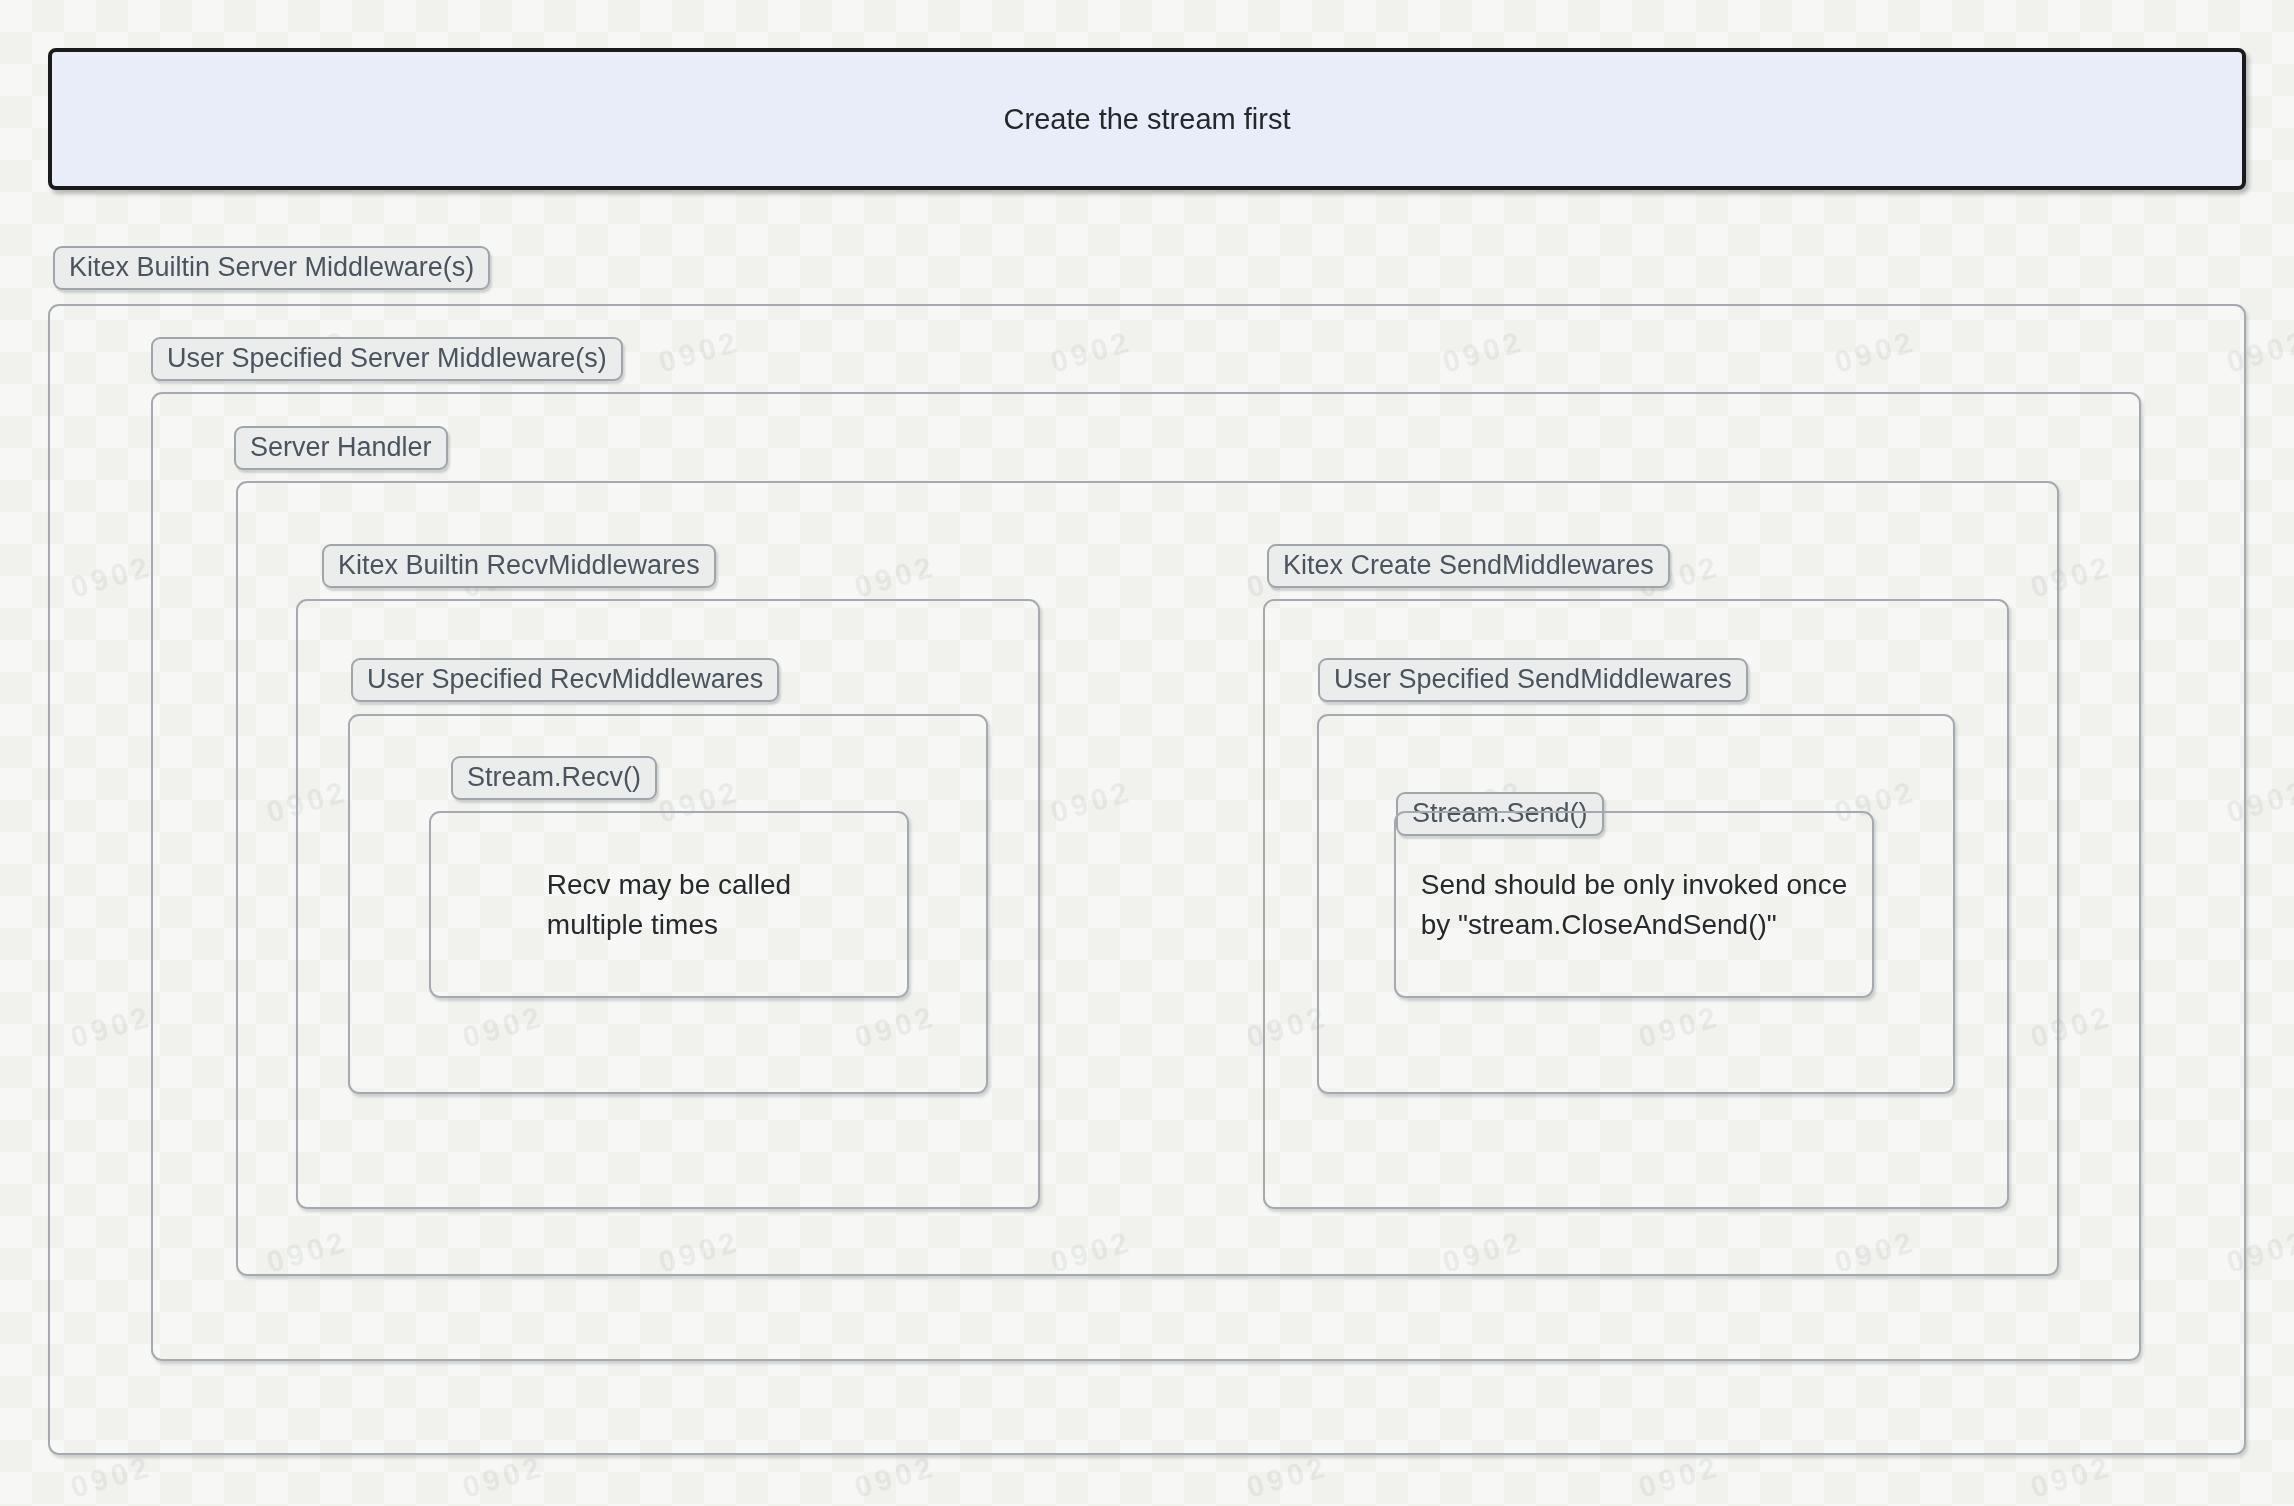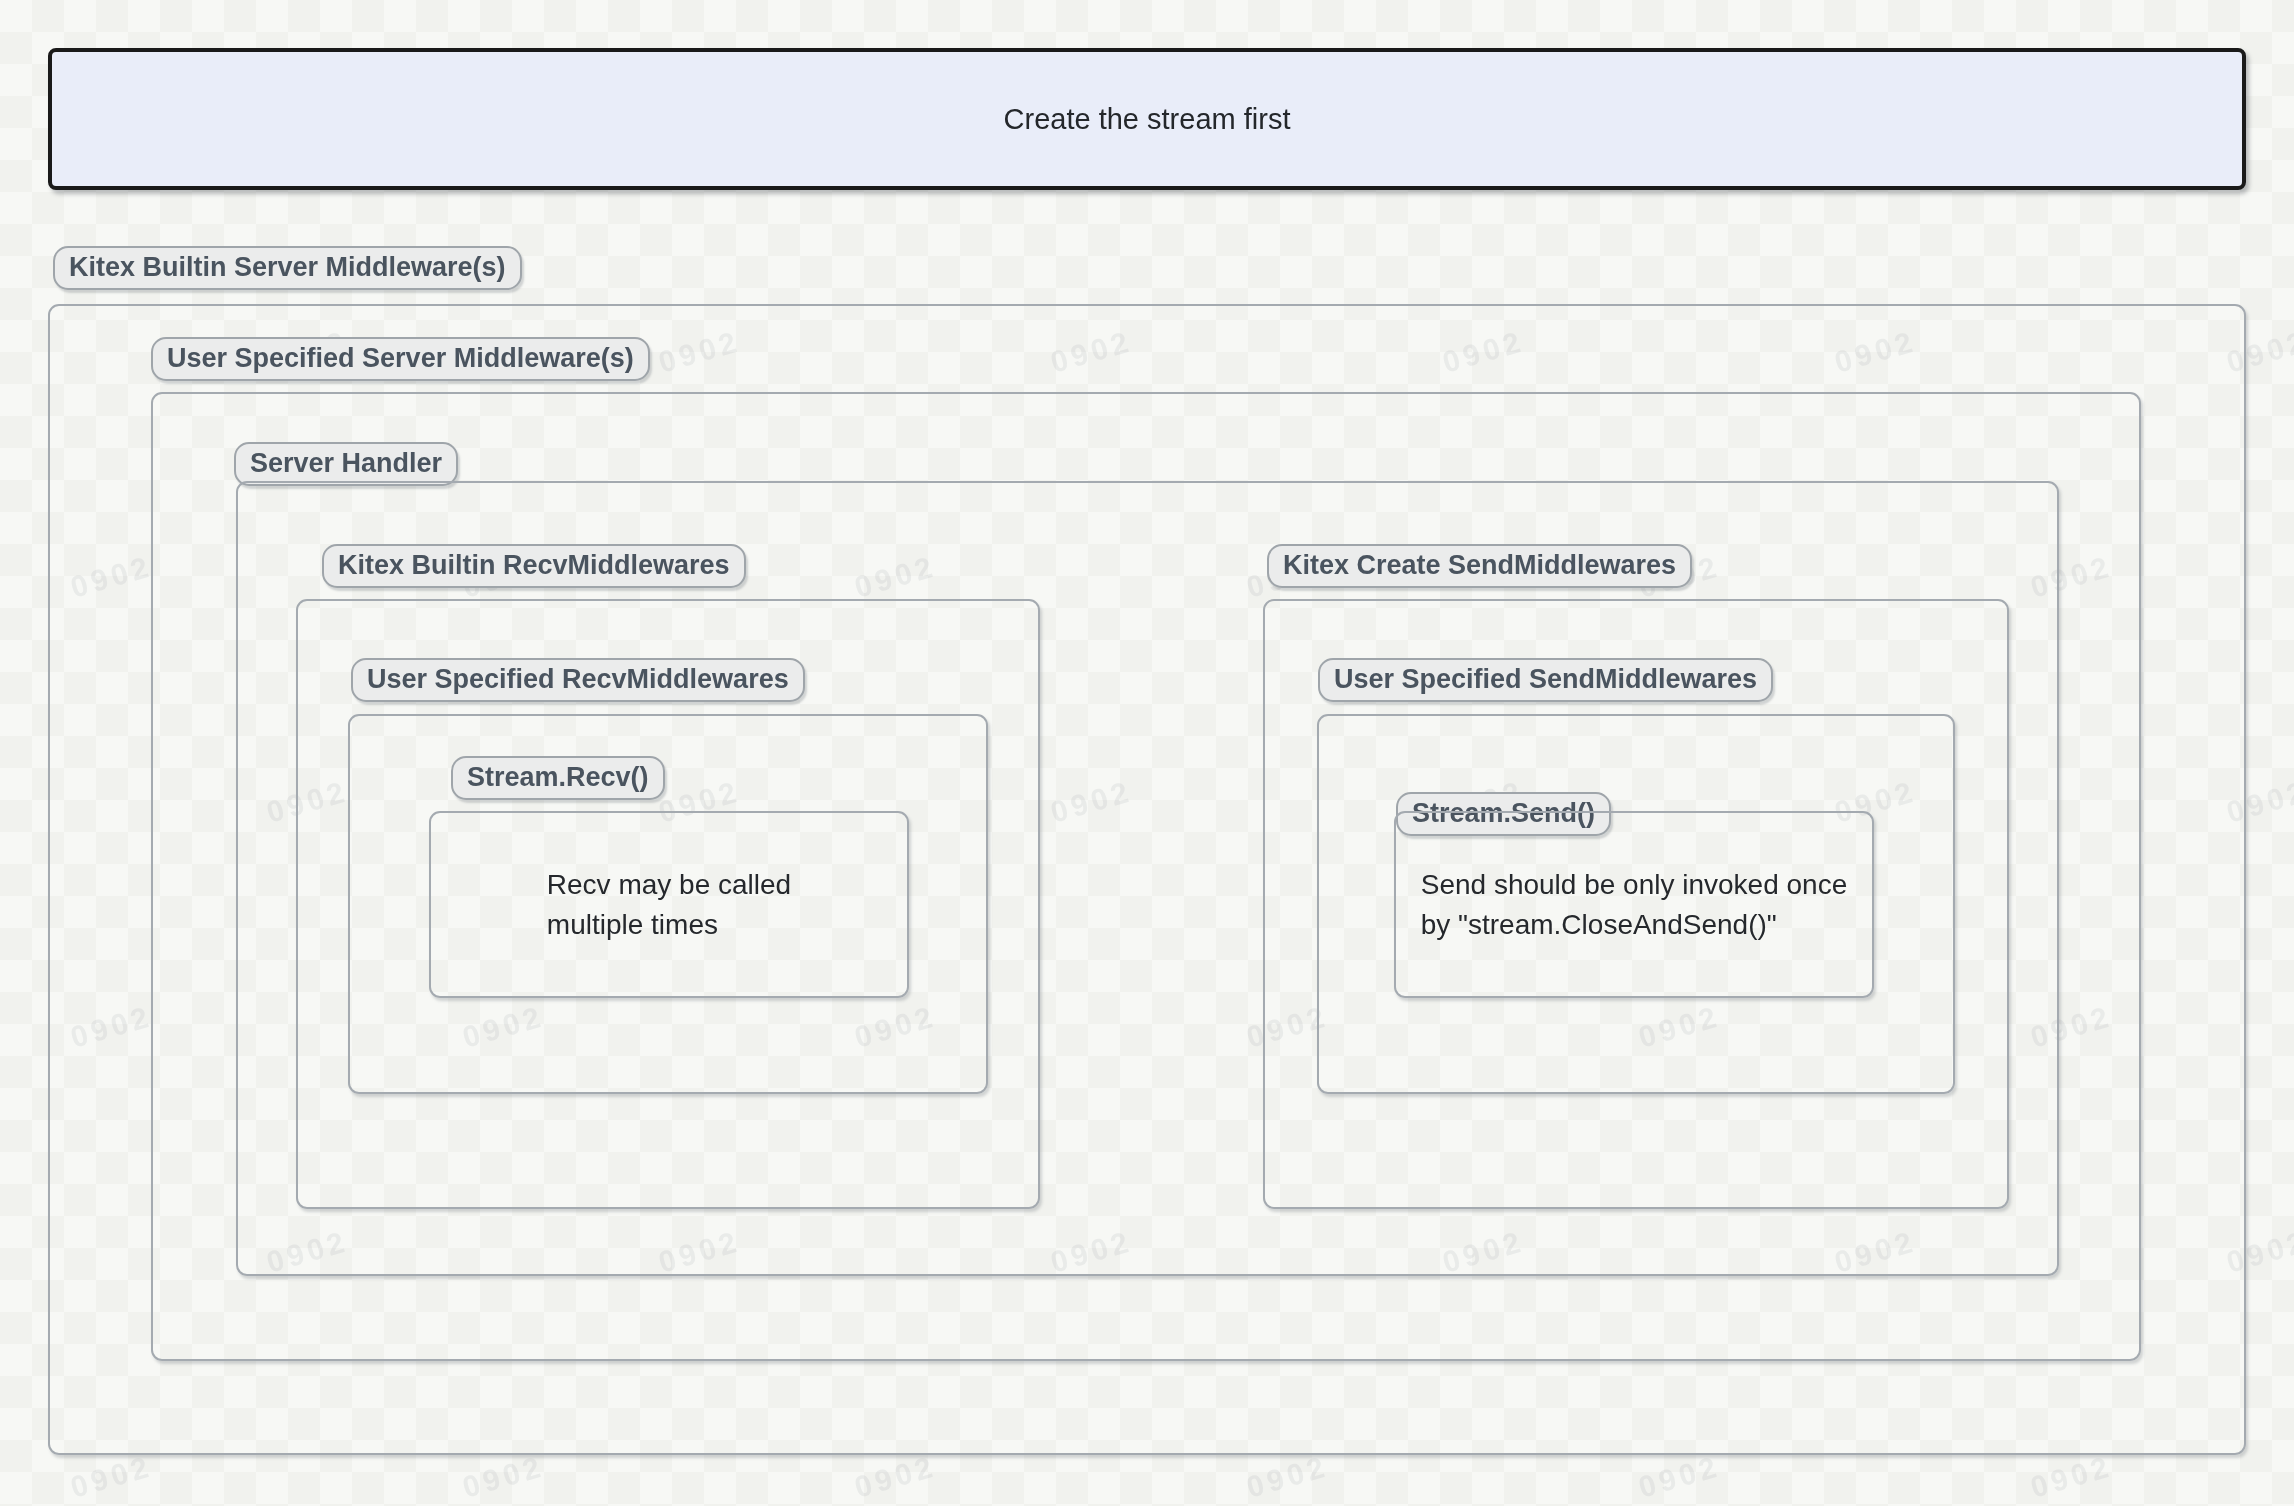--- a/index.html
+++ b/index.html
@@ -53,41 +53,41 @@
   }
   .box{
     border:2px solid var(--box-border);
     border-radius:11px;
     box-shadow:2px 3px 3px rgba(120,126,132,0.30);
   }
   .badge{
     padding:3px 14px 5px 14px;
     background:var(--badge-bg);
     border:2px solid var(--badge-border);
-    border-radius:15px;
+    border-radius:9px;
     box-shadow:2px 3px 2px rgba(120,126,132,0.30);
-    font-size:27px;font-weight:bold;color:var(--badge-text);
+    font-size:27px;font-weight:normal;color:var(--badge-text);
     white-space:nowrap;line-height:1.2;
   }
   .note{
     border:2px solid var(--box-border);
     border-radius:11px;
     box-shadow:2px 3px 3px rgba(120,126,132,0.30);
     display:flex;align-items:center;justify-content:center;
     font-size:28px;color:var(--note-text);
   }
   .note-inner{white-space:pre-line;text-align:left;line-height:1.42;}
 
   
   .box-builtin-server{left:48px;top:304px;width:2198px;height:1151px;}
   .badge-builtin-server{left:53px;top:246px;}
   .box-user-server{left:151px;top:392px;width:1990px;height:969px;}
   .badge-user-server{left:151px;top:337px;}
   .box-server-handler{left:236px;top:481px;width:1823px;height:795px;}
-  .badge-server-handler{left:234px;top:442px;}
+  .badge-server-handler{left:234px;top:426px;}
 
   .badge-builtin-recv{left:297px;top:544px;margin-left:25px;}
   .box-builtin-recv{left:296px;top:599px;width:744px;height:610px;}
   .badge-user-recv{left:351px;top:658px;}
   .box-user-recv{left:348px;top:714px;width:640px;height:380px;}
   .badge-stream-recv{left:427px;top:756px;margin-left:24px;}
   .note-recv{left:429px;top:811px;width:480px;height:187px;}
 
   .badge-builtin-send{left:1267px;top:544px;}
   .box-builtin-send{left:1263px;top:599px;width:746px;height:610px;}

